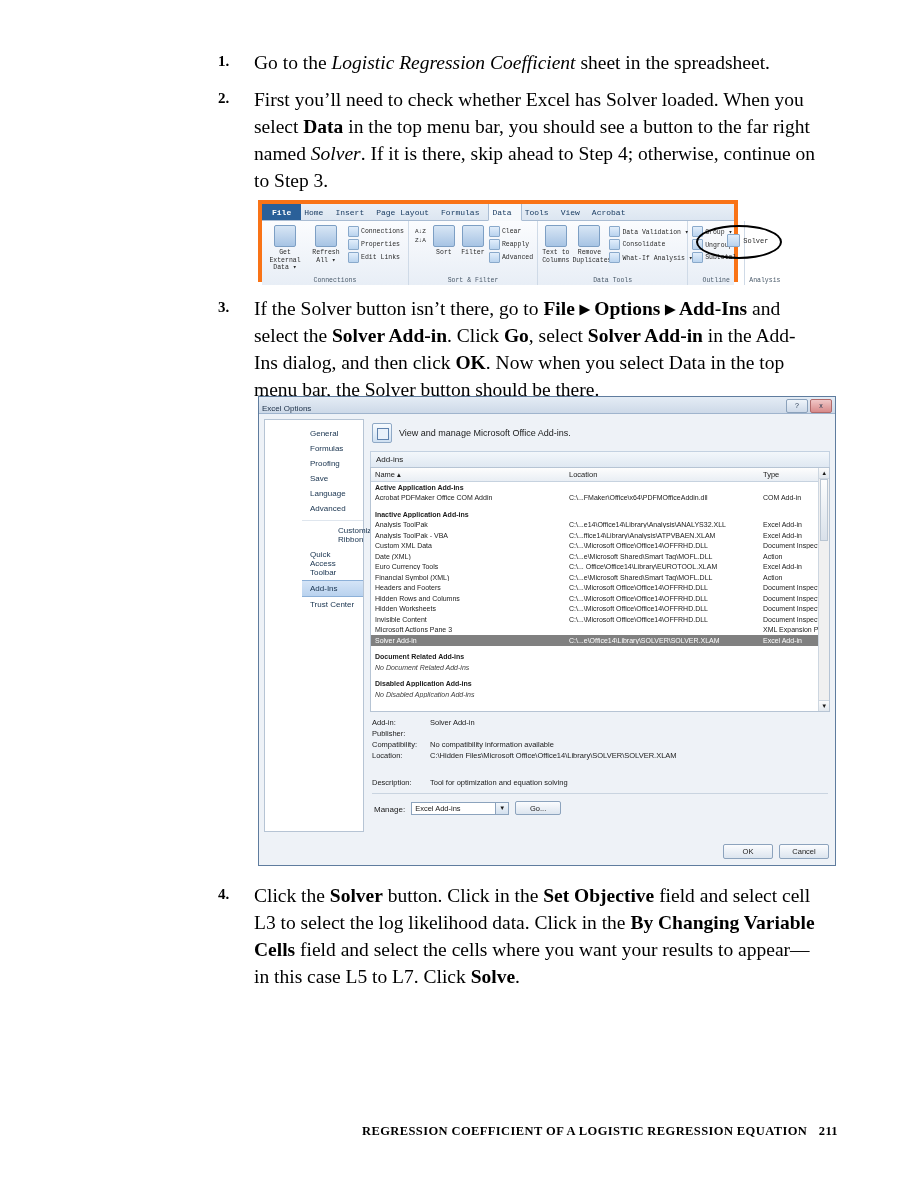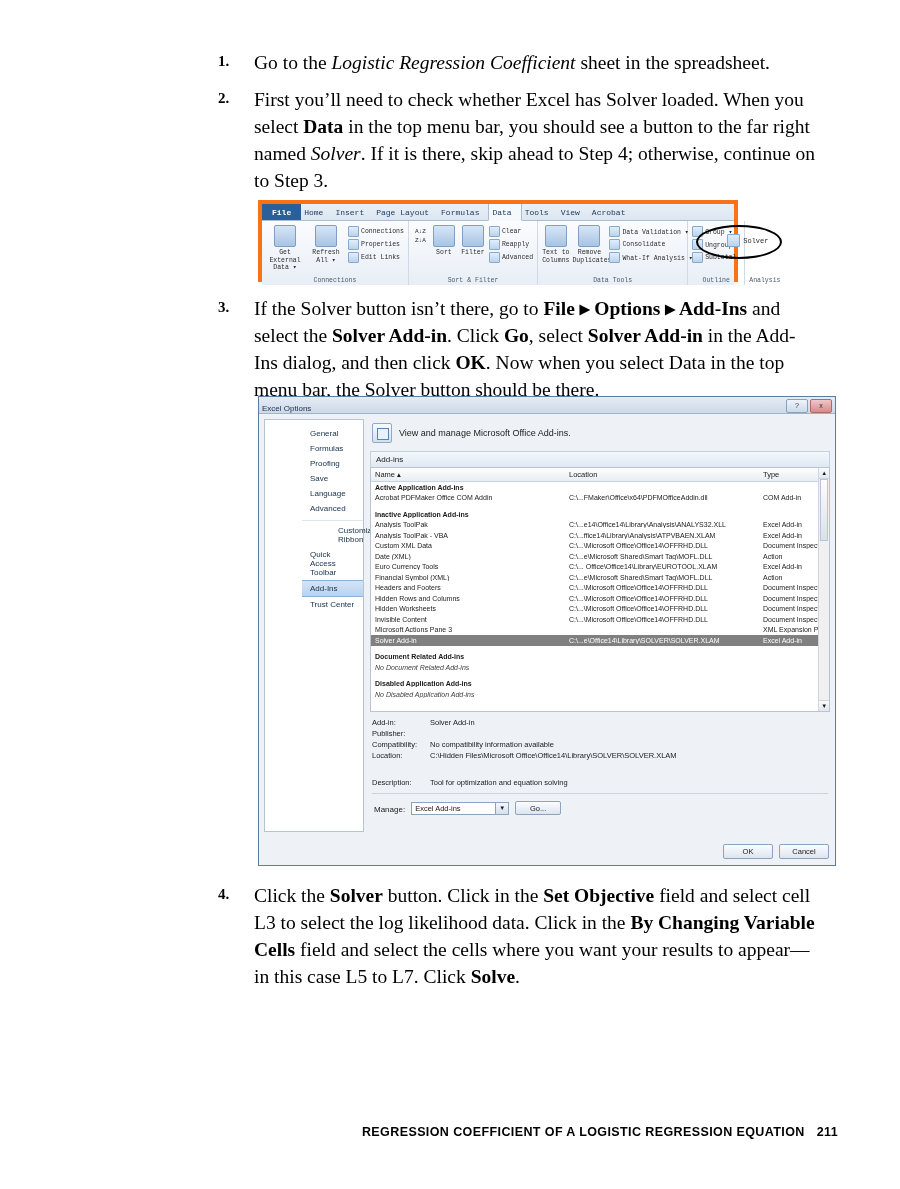--- a/index.html
+++ b/index.html
@@ -390,21 +390,21 @@
     display: flex;
     gap: 6px;
   }
   .dlg-footer .btn { min-width: 50px; height: 15px; line-height: 14px; }
 
   
   .page-footer {
     position: absolute;
     right: 62px;
     bottom: 50px;
-    font-family: Liberation Sans, sans-serif;
+    font-family: Liberation Serif, serif;
     font-size: 12.5px;
     font-weight: bold;
     letter-spacing: 0.4px;
     color: #000;
   }
   .page-footer .pno { margin-left: 8px; }
 </style>
 </head>
 <body>
 

